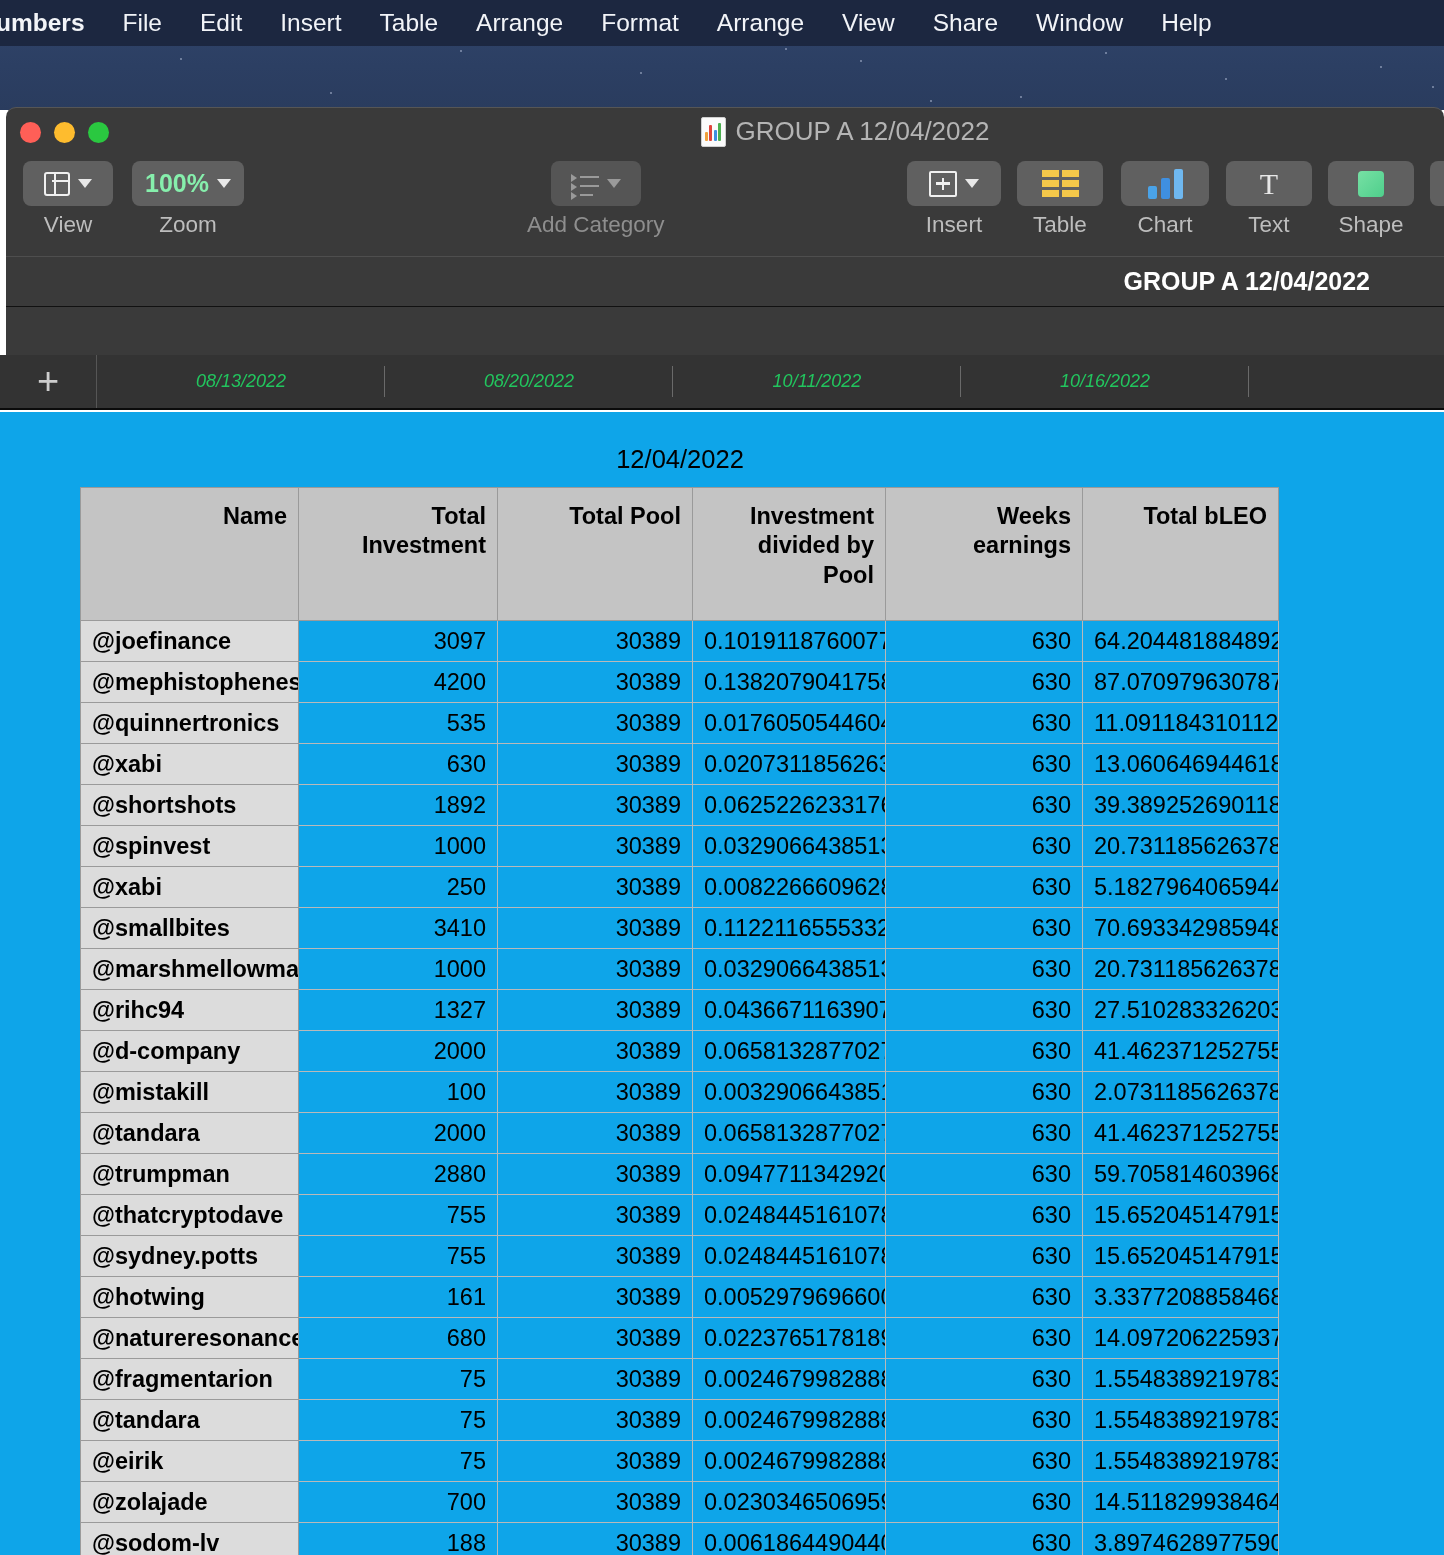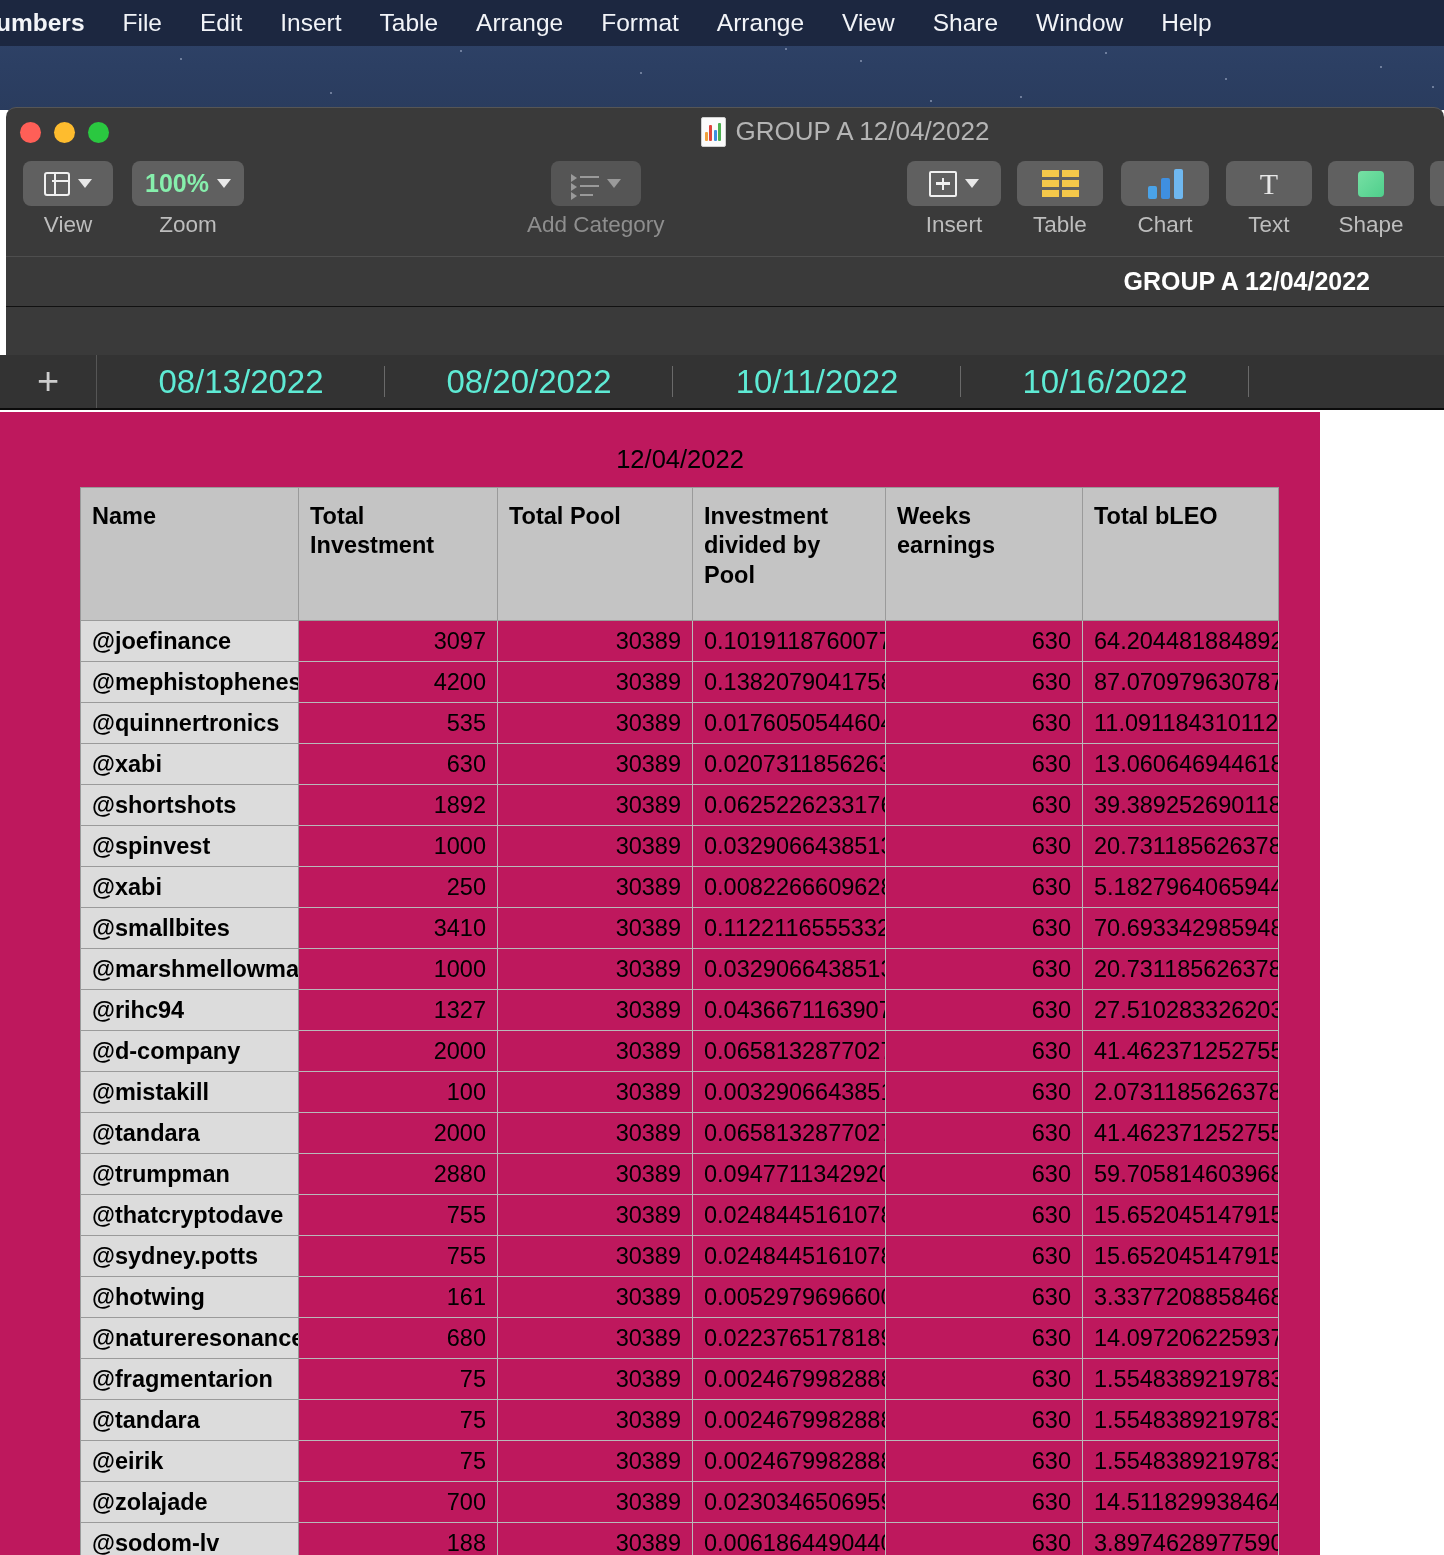--- a/index.html
+++ b/index.html
@@ -163,38 +163,39 @@
   }
   #tabbar .plus {
     width: 96px;
     display: flex; align-items: center; justify-content: center;
     color: #cdcdcd; font-size: 38px; font-weight: 300;
     border-right: 1px solid #565656;
   }
   #tabbar .tab {
     position: relative;
     display: flex; align-items: center; justify-content: center;
-    color: #5eead4;
-    font-size: 33px;
+    color: #22c55e;
+    font-size: 18px;
     padding: 0 40px;
     min-width: 180px;
+    font-style: italic;
   }
   #tabbar .tab::after {
     content: "";
     position: absolute;
     right: 0; top: 11px; bottom: 11px;
     width: 1px; background: #6a6a6a;
   }
 
   
   #canvas {
     position: absolute;
     left: 0; top: 412px;
-    width: 1320px; height: 1143px;
-    background: #be185d;
+    width: 1444px; height: 1143px;
+    background: #0ea5e9;
   }
   #sheet-title {
     position: absolute;
     left: 0; top: 33px;
     width: 1360px;
     text-align: center;
     font-size: 25.5px;
     color: #000;
   }
 
@@ -212,21 +213,21 @@
   #tbl col.c1 { width: 199px; }
   #tbl col.c2 { width: 195px; }
   #tbl col.c3 { width: 193px; }
   #tbl col.c4 { width: 197px; }
   #tbl col.c5 { width: 196px; }
 
   #tbl th {
     background: #c4c4c4;
     border: 1px solid #9a9a9a;
     font-weight: 700;
-    text-align: left;
+    text-align: right;
     vertical-align: top;
     padding: 14px 11px 30px 11px;
     height: 45px;
     font-size: 23.5px;
     line-height: 1.25;
     margin-top: 36px;
   }
   #tbl td {
     border: 1px solid #b9b9b9;
     height: 40px;

